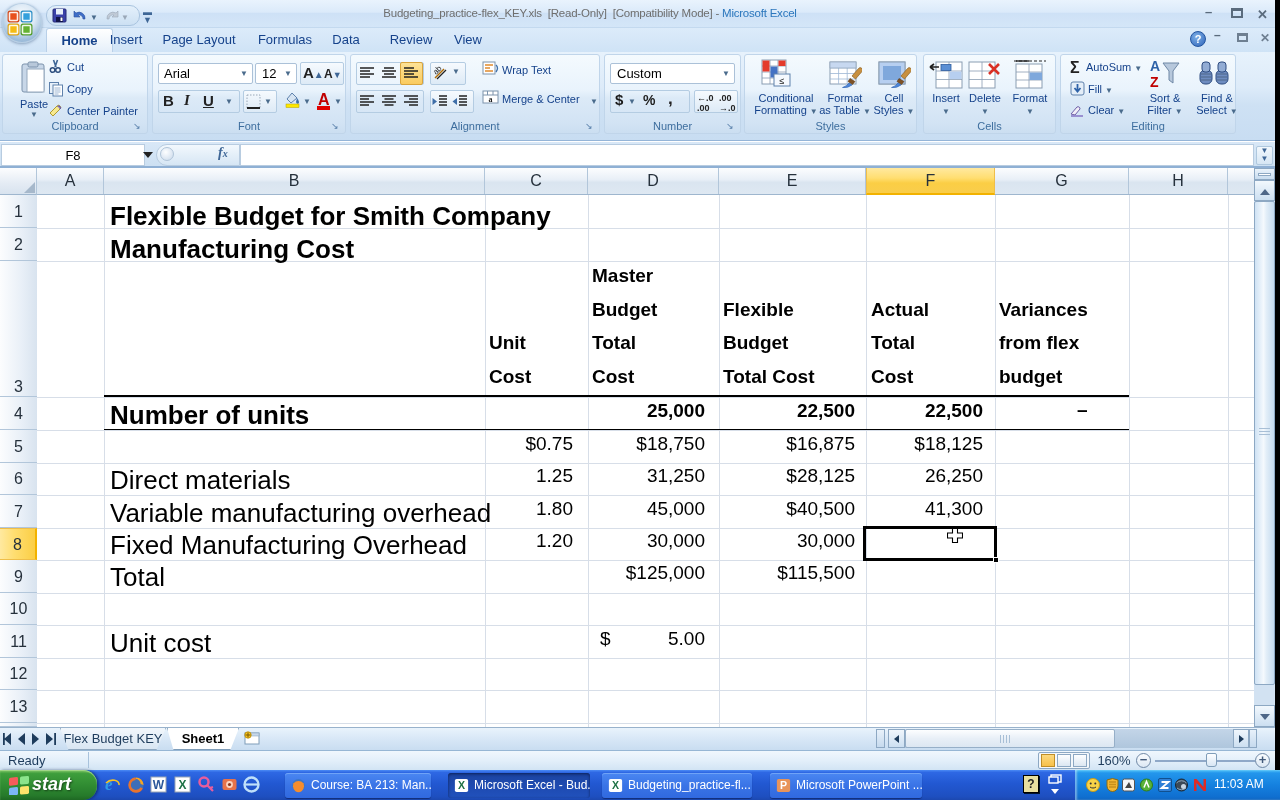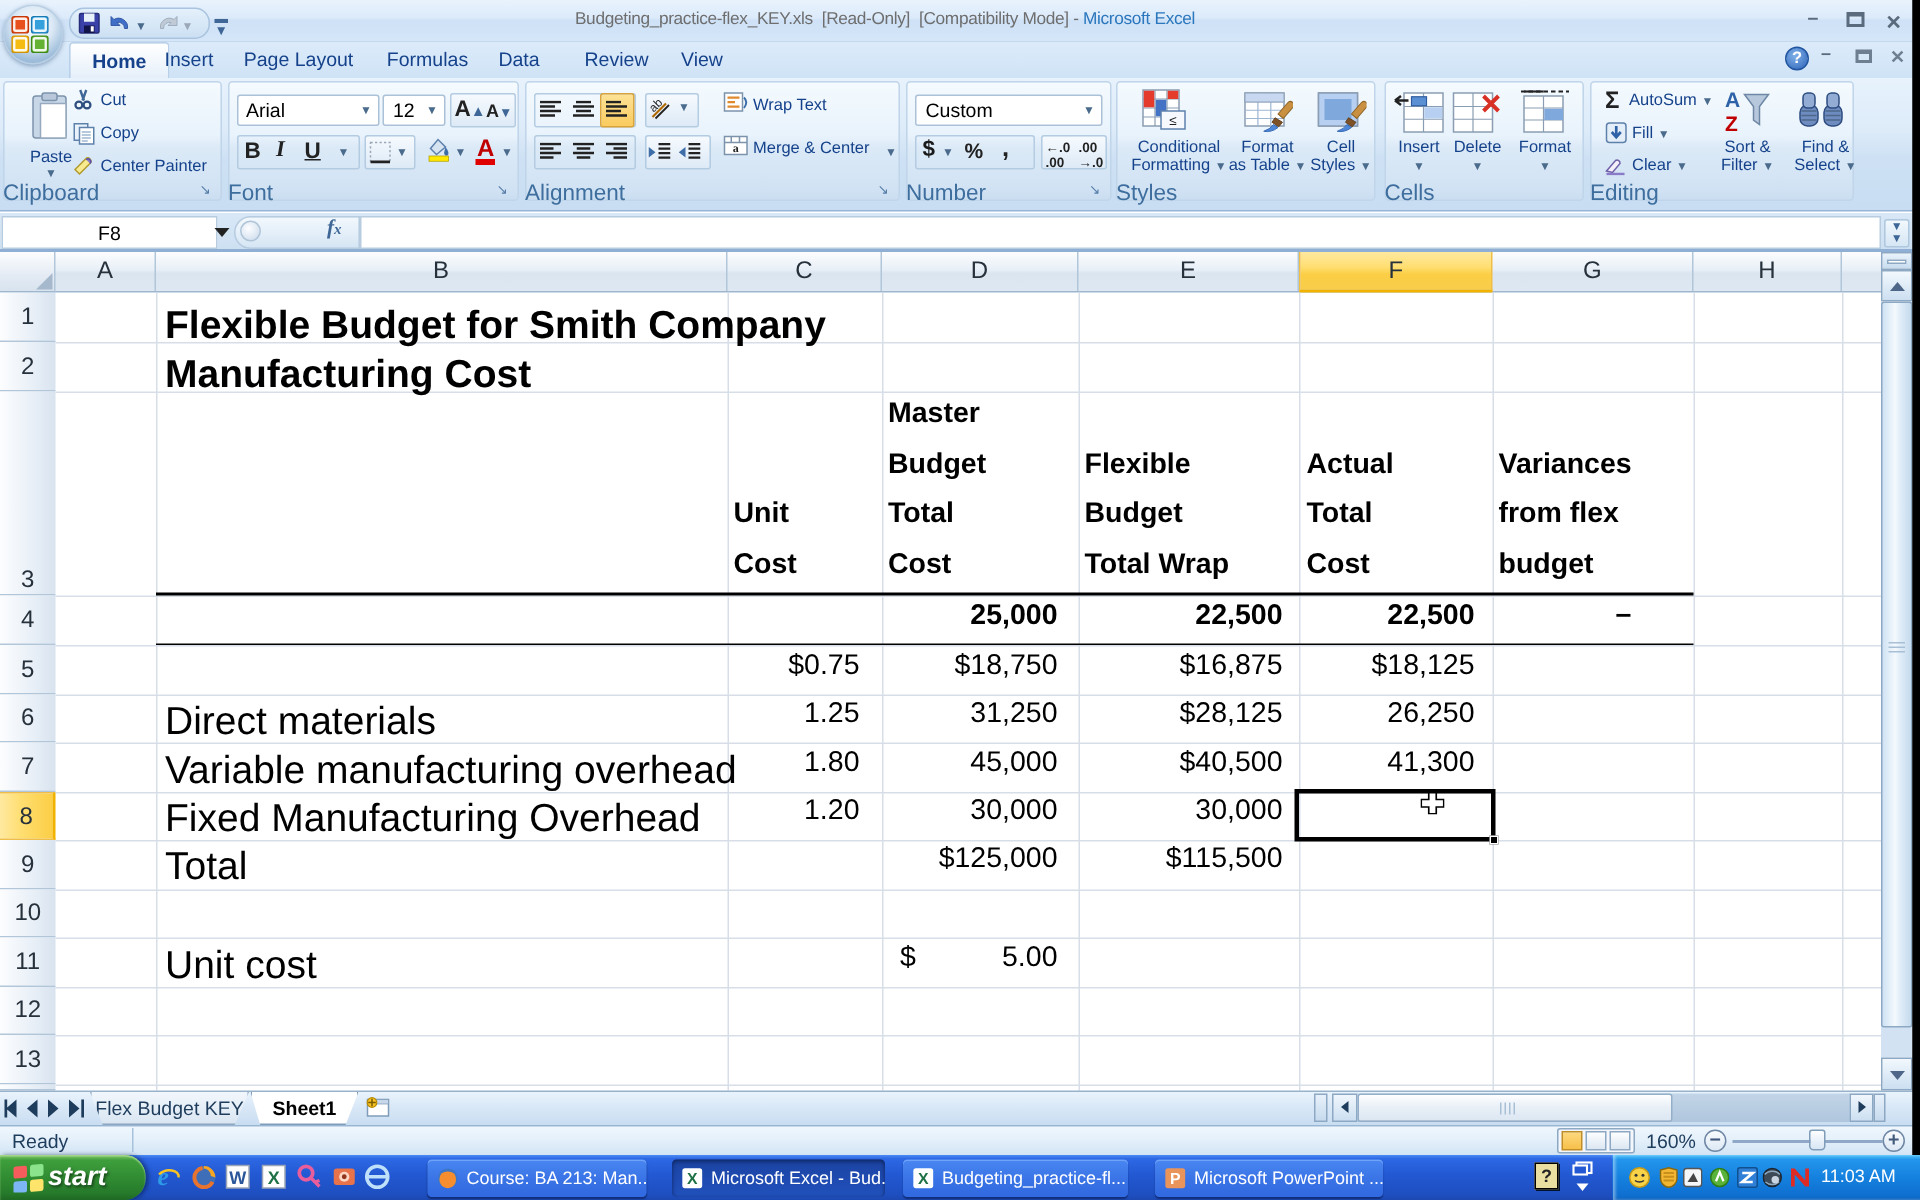--- a/index.html
+++ b/index.html
@@ -14,21 +14,21 @@
 #ball{left:2px;top:3px;width:40px;height:40px;border-radius:50%;background:radial-gradient(circle at 50% 35%,#FDFEFF 0%,#DCE9F5 40%,#9FBEDB 70%,#7FA5CC 100%);box-shadow:0 1px 3px rgba(60,90,130,.5), inset 0 0 0 1px #B9CFE4;}
 
 #qat{left:46px;top:5px;width:94px;height:21px;background:linear-gradient(180deg,#E4F0FB,#CCE0F3);border:1px solid #A9C4DF;border-radius:10px;}
 
 #tabrow{left:0;top:28px;width:1280px;height:24px;background:linear-gradient(180deg,#DCEBFA,#CFE3F6);}
 .rtab{top:28px;height:24px;line-height:24px;text-align:center;font-size:13px;color:#15428B;}
 #tab-home{background:linear-gradient(180deg,#FFFFFF,#F0F6FC 60%,#E5EFFA);border:1px solid #B9D0E8;border-bottom:none;border-radius:3px 3px 0 0;}
 
 #ribbon{left:0;top:52px;width:1280px;height:89px;background:linear-gradient(180deg,#E7F2FC 0%,#DDEBF9 40%,#CEE1F4 60%,#C8DDF2 100%);border-bottom:1px solid #95B5D8;}
 .group{top:54px;height:80px;z-index:0;background:linear-gradient(180deg,#F4FAFE 0%,#E9F3FC 45%,#DCEAF7 55%,#D2E3F4 88%,#CBDEF1 100%);border:1px solid #C0D5EA;border-radius:3px;}
-.glabel{top:120px;height:14px;font-size:15px;color:#3E6E9E;z-index:3;}
+.glabel{top:120px;height:14px;text-align:center;font-size:11px;color:#3E6E9E;z-index:3;}
 .launcher{top:121px;width:12px;height:12px;font-size:9px;color:#567DA8;}
 .btext{font-size:11px;color:#15428B;z-index:3;}
 .combo{background:#fff;border:1px solid #ABC1D8;border-radius:2px;font-size:13px;color:#000;}
 .sbtn{border:1px solid #B4CCE2;border-radius:2px;background:linear-gradient(180deg,#F6FAFE,#DDEAF6);}
 .arrowdn{font-size:8px;color:#4A6B8C;}
 
 #fbar{left:0;top:142px;width:1280px;height:26px;background:linear-gradient(180deg,#D9E8F7,#CDE0F2);border-bottom:2px solid #8FB0D4;}
 #namebox{left:1px;top:144px;width:144px;height:22px;background:#fff;border:1px solid #B8CCE0;font-size:13px;color:#000;text-align:center;line-height:21px;}
 #fxpill{left:156px;top:144px;width:84px;height:22px;background:linear-gradient(180deg,#F2F8FD,#D6E6F4);border:1px solid #B8CCE0;border-radius:11px 0 0 11px;}
 #finput{left:240px;top:144px;width:1014px;height:22px;background:#fff;border:1px solid #B8CCE0;}
@@ -366,28 +366,29 @@
 <div class="ab cell b" style="left:110px;top:201px;font-size:26px;">Flexible Budget for Smith Company</div>
 
 <div class="ab cell b" style="left:489px;top:332px;">Unit</div>
 <div class="ab cell b" style="left:489px;top:366px;">Cost</div>
 <div class="ab cell b" style="left:592px;top:265px;">Master</div>
 <div class="ab cell b" style="left:592px;top:299px;">Budget</div>
 <div class="ab cell b" style="left:592px;top:332px;">Total</div>
 <div class="ab cell b" style="left:592px;top:366px;">Cost</div>
 <div class="ab cell b" style="left:723px;top:299px;">Flexible</div>
 <div class="ab cell b" style="left:723px;top:332px;">Budget</div>
-<div class="ab cell b" style="left:723px;top:366px;">Total Wrap</div>
+<div class="ab cell b" style="left:723px;top:366px;">Total Cost</div>
 <div class="ab cell b" style="left:871px;top:299px;">Actual</div>
 <div class="ab cell b" style="left:871px;top:332px;">Total</div>
 <div class="ab cell b" style="left:871px;top:366px;">Cost</div>
 <div class="ab cell b" style="left:999px;top:299px;">Variances</div>
 <div class="ab cell b" style="left:999px;top:332px;">from flex</div>
 <div class="ab cell b" style="left:999px;top:366px;">budget</div>
 
+<div class="ab cell b" style="left:110px;top:400px;font-size:26px;">Number of units</div>
 <div class="ab cell b" style="left:588px;top:400px;width:117px;text-align:right;">25,000</div>
 <div class="ab cell b" style="left:719px;top:400px;width:136px;text-align:right;">22,500</div>
 <div class="ab cell b" style="left:866px;top:400px;width:117px;text-align:right;">22,500</div>
 <div class="ab cell b" style="left:1077px;top:399px;">–</div>
 <div class="ab cell" style="left:485px;top:433px;width:88px;text-align:right;">$0.75</div>
 <div class="ab cell" style="left:588px;top:433px;width:117px;text-align:right;">$18,750</div>
 <div class="ab cell" style="left:719px;top:433px;width:136px;text-align:right;">$16,875</div>
 <div class="ab cell" style="left:866px;top:433px;width:117px;text-align:right;">$18,125</div>
 <div class="ab cell" style="left:110px;top:465px;font-size:26px;">Direct materials</div>
 <div class="ab cell" style="left:485px;top:465px;width:88px;text-align:right;">1.25</div>

